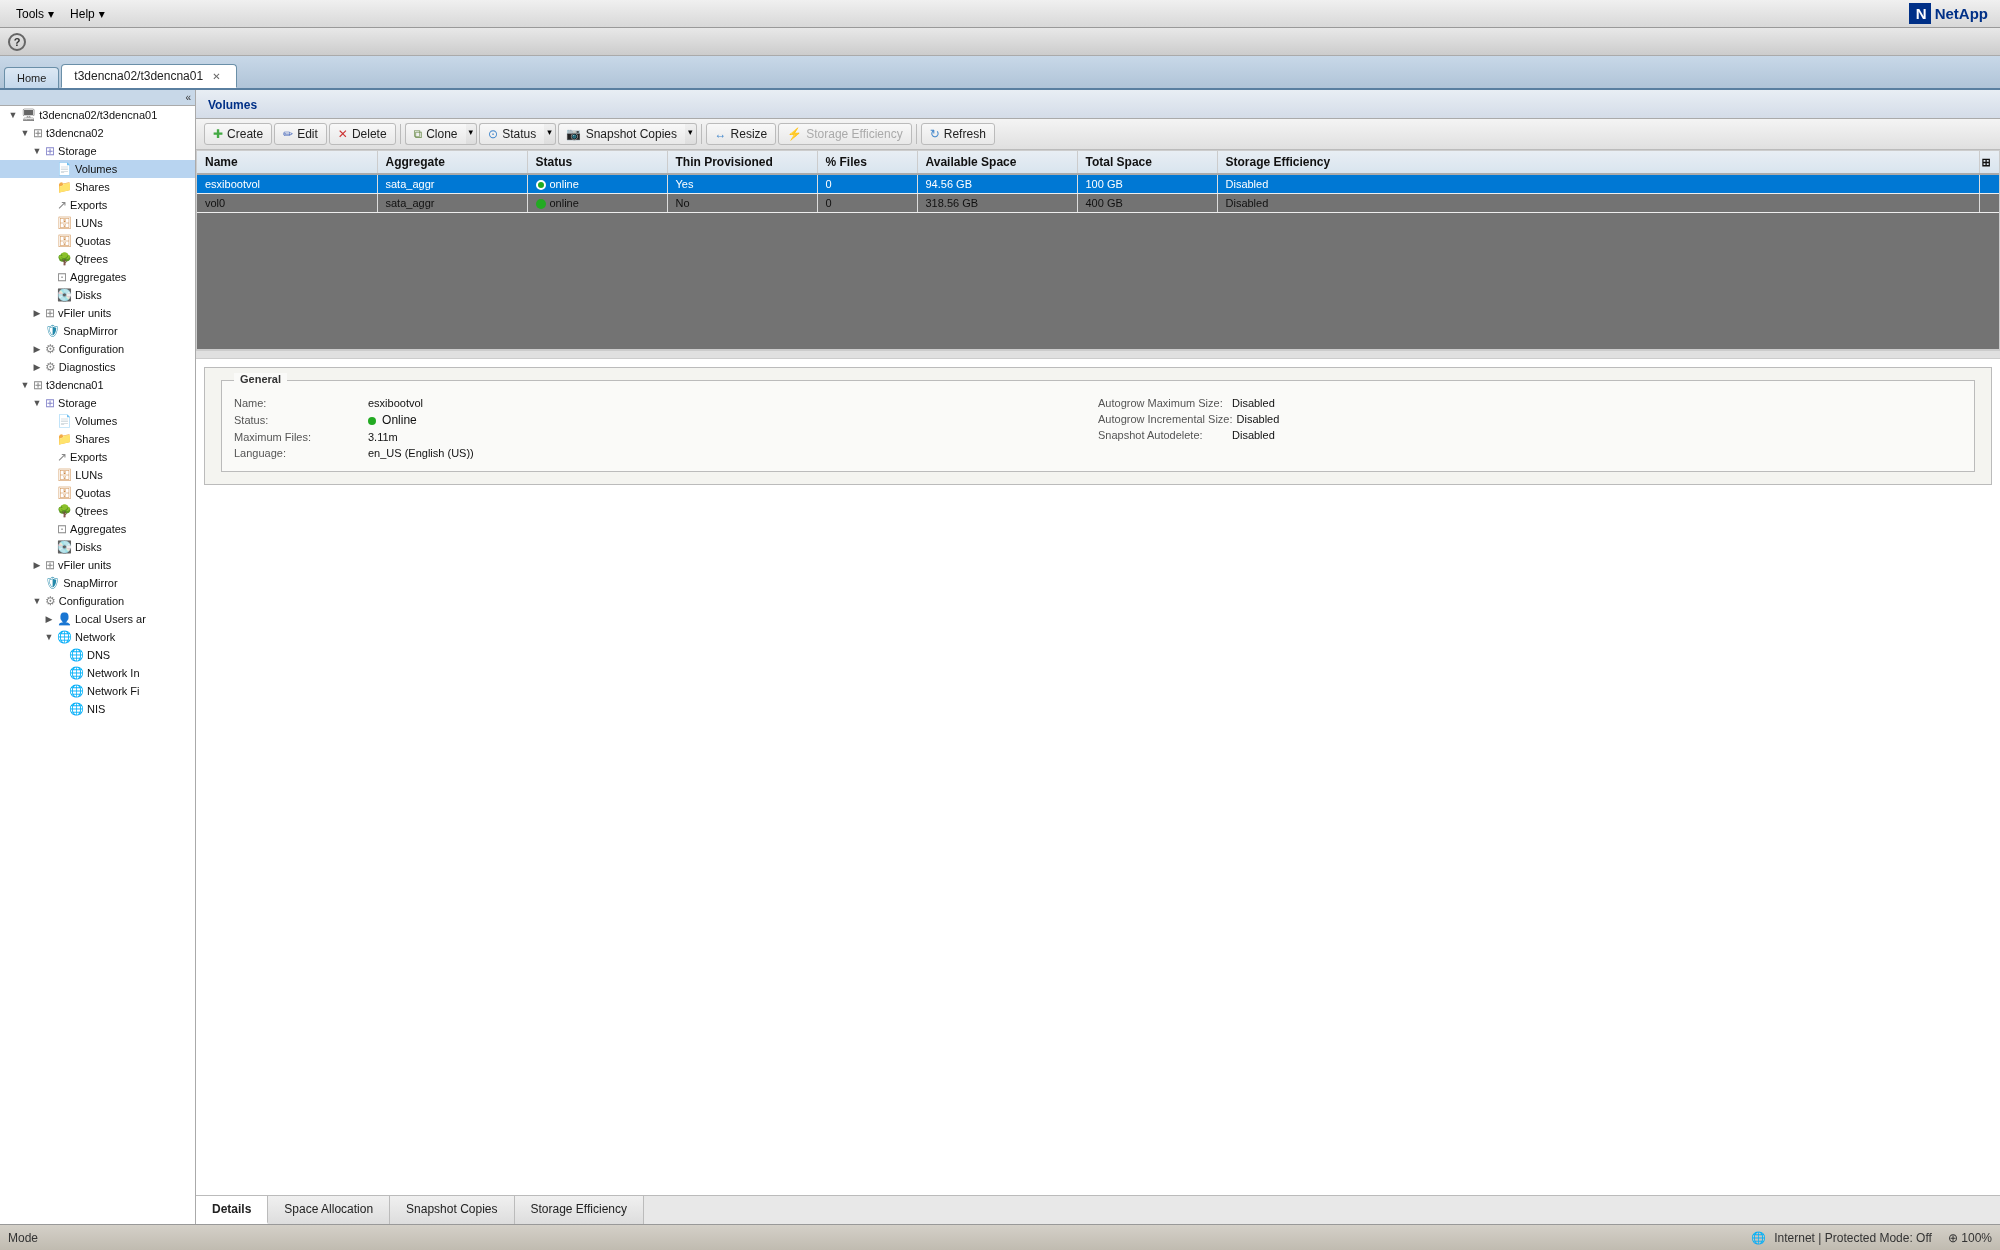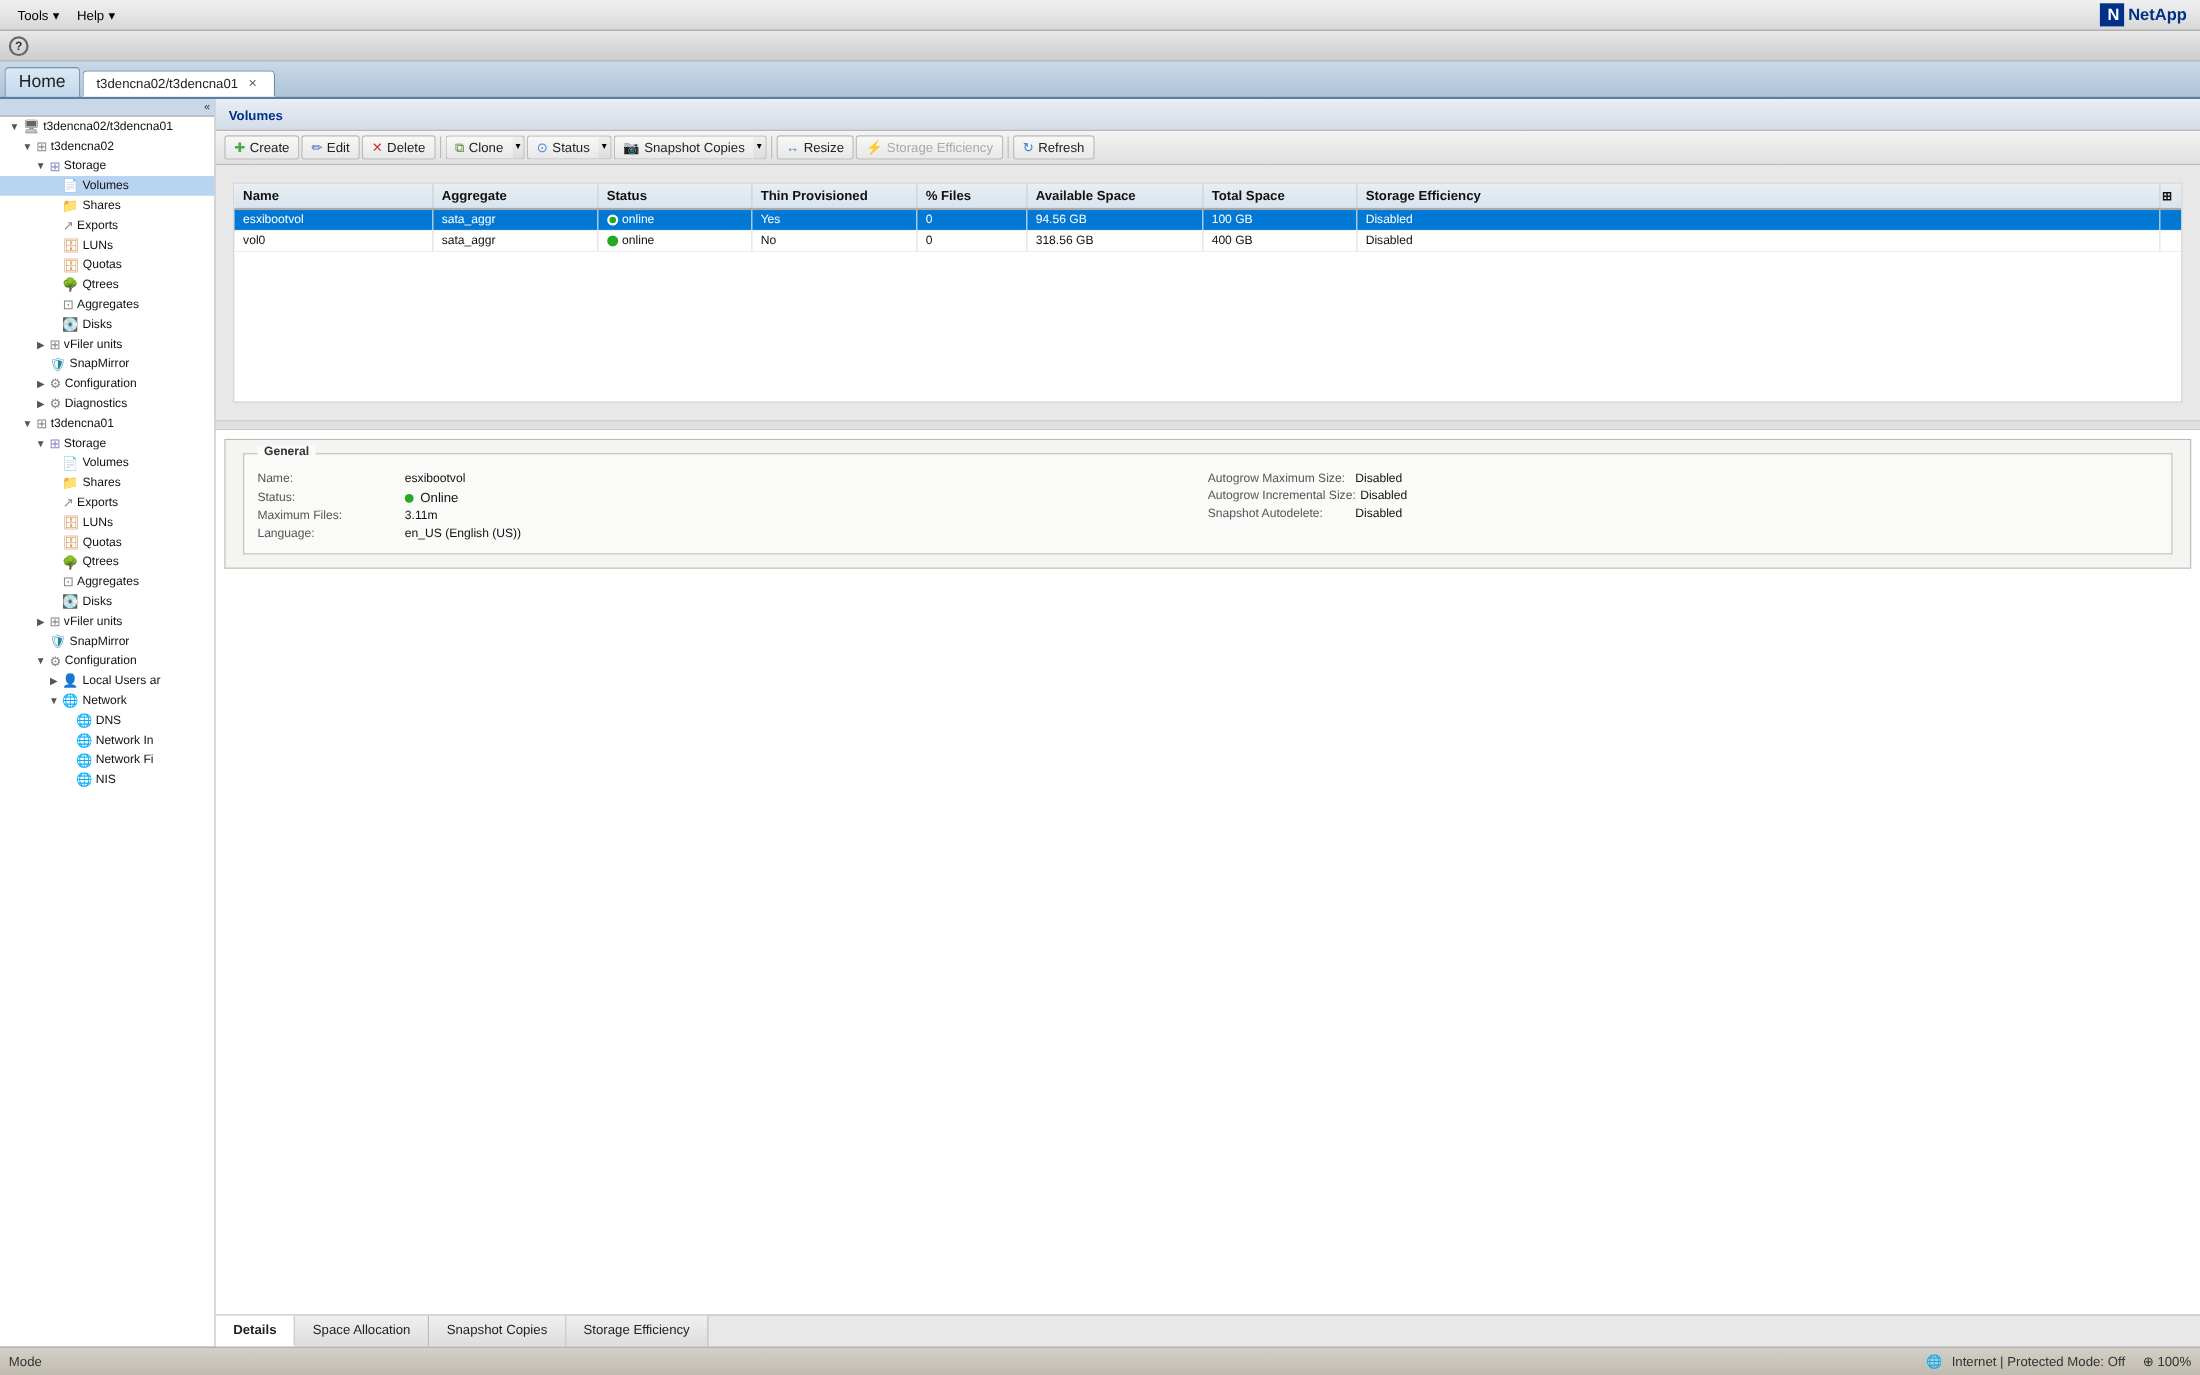--- a/index.html
+++ b/index.html
@@ -64,21 +64,21 @@
       font-size: 10px; color: #666; cursor: pointer;
       padding: 1px 3px;
     }
     .home-tab {
       padding: 4px 12px;
       border: 1px solid #6a8fa8;
       border-bottom: none;
       background: linear-gradient(to bottom, #dce8f4, #c4d8ec);
       border-radius: 4px 4px 0 0;
       cursor: pointer;
-      font-size: 16px; color: #222;
+      font-size: 11px; color: #222;
     }
 
     
     .main-content {
       display: flex;
       height: calc(1250px - 28px - 28px - 34px - 26px);
       background: #d4d0c8;
     }
 
     
@@ -148,25 +148,25 @@
       font-size: 11px; color: #222;
       white-space: nowrap;
     }
     .toolbar-btn.disabled { color: #aaa; cursor: default; }
     .toolbar-separator { width: 1px; height: 20px; background: #bbb; margin: 0 2px; }
     .toolbar-dropdown-arrow { border: 1px solid #bbb; border-left: none; padding: 3px 3px; background: linear-gradient(to bottom, #f0f0f0, #ddd); cursor: pointer; font-size: 9px; border-radius: 0 3px 3px 0; }
 
     
     .table-container {
       flex: 1;
-      background: #ffffff;
+      background: #737373;
       overflow-y: auto;
       overflow-x: hidden;
       border: 1px solid #ccc;
-      margin: 16px;
+      margin: 0;
     }
     table { width: 100%; border-collapse: collapse; }
     thead tr { background: linear-gradient(to bottom, #e8eef4, #d8e4ee); }
     th {
       padding: 4px 8px;
       text-align: left;
       border-right: 1px solid #ccc;
       border-bottom: 2px solid #aaa;
       font-weight: bold; font-size: 11px; color: #111;
       white-space: nowrap;

